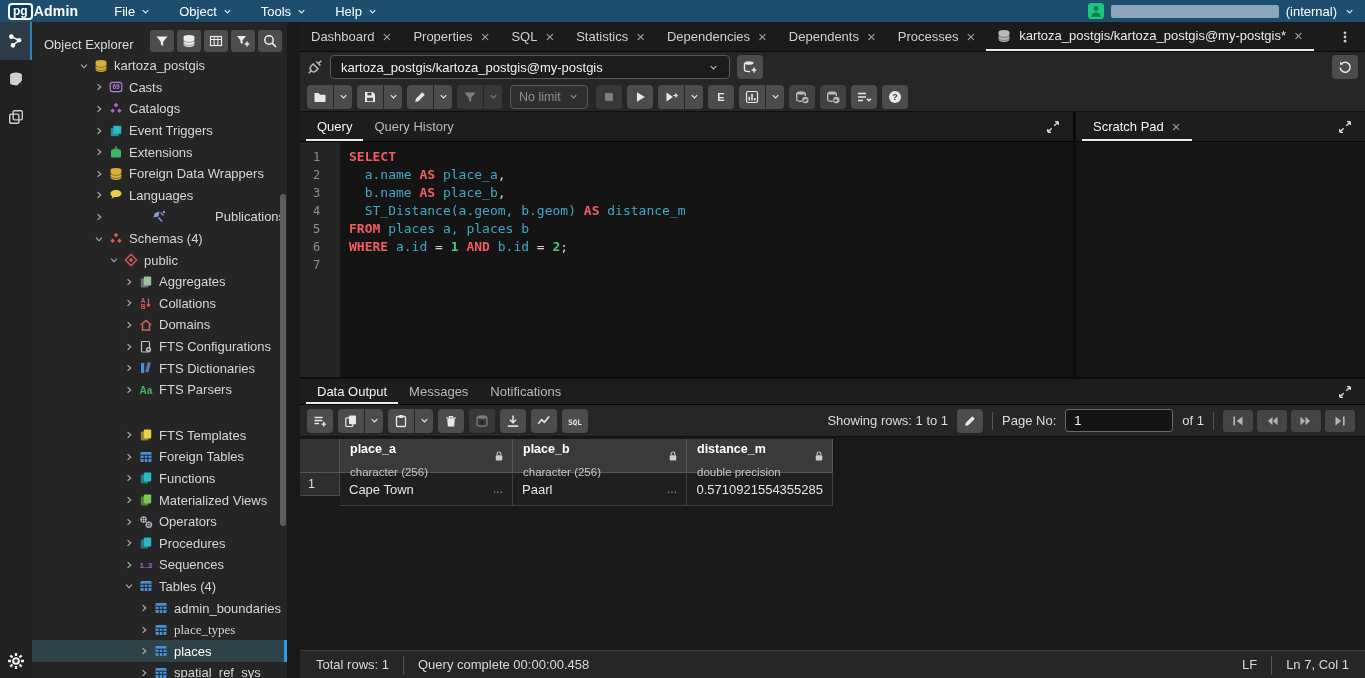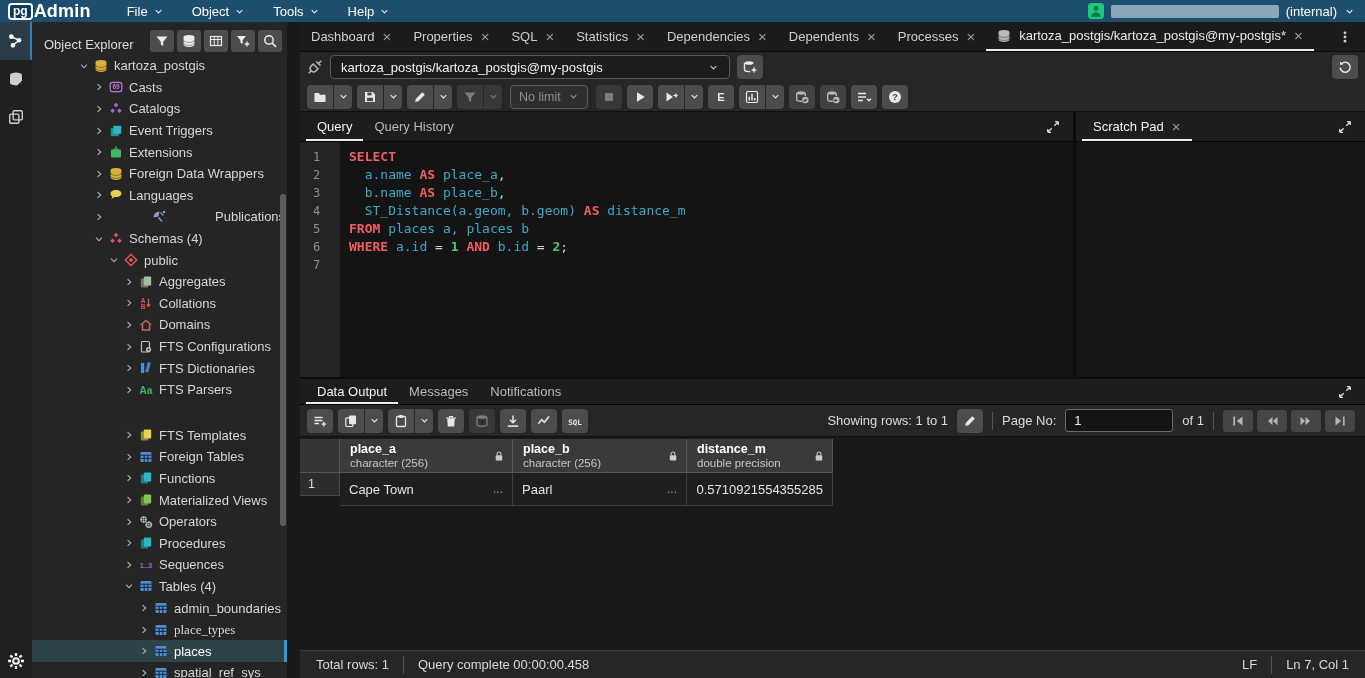--- a/index.html
+++ b/index.html
@@ -4,21 +4,21 @@
 <style>
   * { margin:0; padding:0; box-sizing:border-box; }
   html,body { background:#000; }
   body { font-family:"Liberation Sans", sans-serif; }
   .window { width:1365px; height:678px; position:relative; overflow:hidden; background:#191919; color:#ddd; }
 
   
   .menubar { height:22px; background:#1d4e6e; display:flex; align-items:center; padding:0 10px 0 8px; gap:10px; }
   .logo { display:flex; align-items:center; gap:1px; }
   .logo-pg { border:2px solid #fff; border-radius:4px; background:#0e3a5c; color:#fff; font-weight:bold; font-size:12px; line-height:13px; padding:0 3px; }
-  .logo-admin { color:#fff; font-weight:bold; font-size:18px; letter-spacing:.2px; }
+  .logo-admin { color:#fff; font-weight:bold; font-size:14px; letter-spacing:.2px; }
   .menus { display:flex; gap:4px; margin-left:14px; }
   .menu-item { display:flex; align-items:center; gap:5px; color:#fff; font-size:13px; padding:0 12px; height:22px; cursor:default; }
   .menu-item .ic { color:#dfe9f0; }
   .menubar-right { margin-left:auto; display:flex; align-items:center; gap:7px; }
   .user-blur { width:168px; height:13px; background:#9fb6c6; opacity:.85; border-radius:2px; }
   .user-label { color:#fff; font-size:13px; }
   .menubar-right .chev { color:#e8e8e8; display:inline-flex; }
 
   
   .app { display:flex; height:656px; }
@@ -97,21 +97,21 @@
   .vsep { width:1px; height:18px; background:#555; }
   .page-input { width:108px; height:23px; background:#141414; border:1px solid #6a6a6a; border-radius:3px; color:#eee; padding:0 8px; font-size:13px; display:flex; align-items:center; }
   .nav-group { display:flex; gap:4px; }
   .nav-btn { width:30px; height:22px; background:#454545; border:none; border-radius:3px; color:#b5b5b5; display:flex; align-items:center; justify-content:center; }
 
   .grid { flex:1; padding-top:2px; background:#191919; overflow:hidden; }
   .g-header, .g-row { display:flex; }
   .g-hnum { width:40px; background:#343434; border-right:1px solid #565656; border-bottom:1px solid #565656; flex:none; }
   .g-hcell { background:#3a3a3a; border-right:1px solid #565656; border-bottom:1px solid #565656; position:relative; padding:3px 26px 3px 10px; height:34px; flex:none; }
   .g-hname { font-size:12.5px; font-weight:bold; color:#fff; }
-  .g-htype { font-size:11.5px; color:#c6c6c6; margin-top:1px; }
+  .g-htype { font-size:11.5px; color:#c6c6c6; margin-top:10px; }
   .g-lock { position:absolute; right:7px; top:50%; transform:translateY(-50%); color:#cccccc; display:flex; }
   .g-rownum { width:40px; height:23px; background:#2d2d2d; border-right:1px solid #4a4a4a; border-bottom:1px solid #4a4a4a; color:#dddddd; font-size:12.5px; display:flex; align-items:center; padding-left:8px; flex:none; }
   .g-dcell { height:33px; background:#1f1f1f; border-right:1px solid #3f3f3f; border-bottom:1px solid #3f3f3f; color:#e4e4e4; font-size:13px; display:flex; align-items:center; padding:0 9px; flex:none; }
   .g-dcell.right { justify-content:flex-end; }
   .g-ell { margin-left:auto; color:#8f8f8f; font-size:12px; }
 
   .statusbar { height:28px; background:#262626; border-top:1px solid #3d3d3d; display:flex; align-items:center; font-size:13px; color:#d8d8d8; padding:0 16px; gap:14px; }
   .sb-right { margin-left:auto; display:flex; align-items:center; gap:14px; }
 
   .ic { display:inline-flex; }

